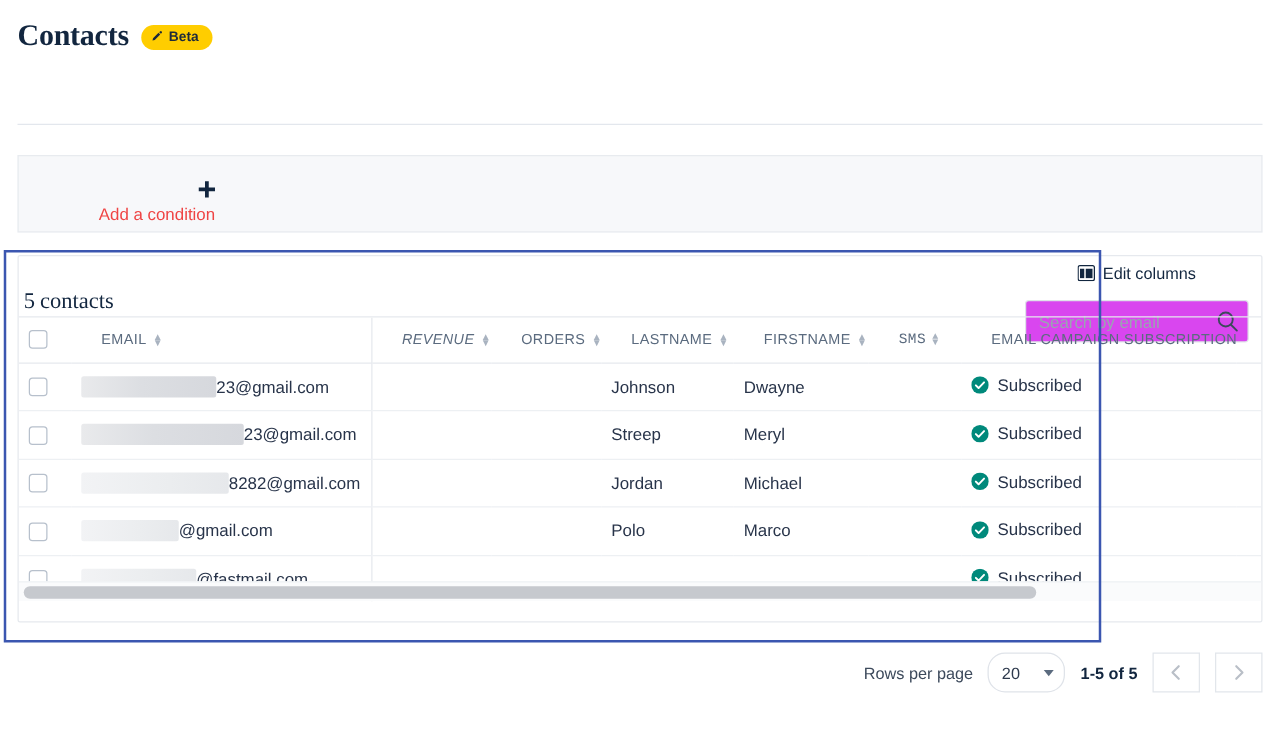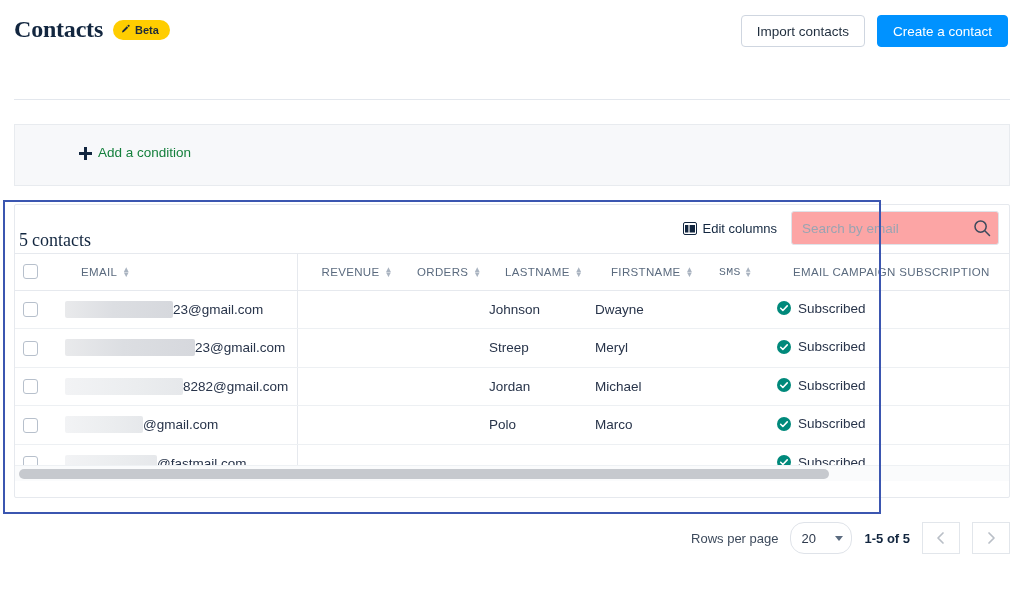--- a/index.html
+++ b/index.html
@@ -76,21 +76,21 @@
 
   
   .condition-panel {
     position: absolute; left: 14px; top: 124px;
     width: 996px; height: 62px;
     background: #f7f8fa; border: 1px solid #e8ebef;
   }
   .add-condition {
     position: absolute; left: 64px; top: 20px;
     display: inline-flex; align-items: flex-end; gap: 6px;
-    font-size: 13.5px; color: #15803d; cursor: pointer;
+    font-size: 13.5px; color: #ef4444; cursor: pointer; flex-direction: column;
   }
   .plus-icon { position: relative; width: 13px; height: 13px; display:inline-block; }
   .plus-icon::before, .plus-icon::after {
     content: ""; position: absolute; background: #12263f;
   }
   .plus-icon::before { left: 0; top: 5px; width: 13px; height: 3px; }
   .plus-icon::after  { top: 0; left: 5px; height: 13px; width: 3px; }
 
   
   .highlight-box {
@@ -110,30 +110,30 @@
     position: relative; height: 48px; width: 100%;
   }
   .contacts-count {
     position: absolute; left: 4px; top: 9px;
     font-family: "Liberation Serif", serif;
     font-size: 18px; font-weight: normal; color: #12263f; margin-top: 16px;
   }
   .contacts-count .num { margin-right: 4px; }
   .toolbar-right {
     position: absolute; right: 10px; top: 6px;
-    display: flex; align-items: center; gap: 14px;
+    display: flex; align-items: center; gap: 14px; flex-direction: column;
   }
   .edit-columns {
     display: inline-flex; align-items: center; gap: 6px;
     font-size: 13px; color: #12263f; cursor: pointer;
   }
   .columns-icon { display: block; }
   .search-box {
-    position: relative; width: 208px; height: 34px;
-    border: 1px solid #dfe3e9; border-radius: 3px; background: #fca5a5;
+    position: relative; width: 179px; height: 34px;
+    border: 1px solid #dfe3e9; border-radius: 3px; background: #d946ef;
   }
   .search-box input {
     position: absolute; left: 0; top: 0; width: 190px; height: 32px;
     border: none; outline: none; background: transparent;
     padding: 0 10px; font-size: 13.5px; color: #2e3a4d;
     font-family: "Liberation Sans", sans-serif;
   }
   .search-box input::placeholder { color: #9aa4b2; }
   .search-icon-btn {
     position: absolute; right: 6px; top: 6px;
@@ -155,21 +155,21 @@
     border-bottom: 1px solid #e6e9ee; vertical-align: middle;
     padding: 0 8px; white-space: nowrap;
   }
   table.grid td {
     height: 38.5px; border-bottom: 1px solid #edf0f3;
     padding: 0 8px; color: #28344a; vertical-align: middle;
     white-space: nowrap; overflow: hidden;
   }
   .col-check { width: 42px; }
   .col-email { width: 240px; }
-  .col-revenue { width: 96px; }
+  .col-revenue { width: 96px; font-style: italic; }
   .col-orders { width: 88px; }
   .col-lastname { width: 106px; }
   .col-firstname { width: 108px; }
   .col-sms { width: 74px; font-family: Liberation Mono, monospace; }
   .col-subscription { width: 220px; }
   .col-last { width: 206px; }
 
   th.vline-right, td.vline-right { border-right: 1px solid #e6e9ee; }
 
   .th-inner { display: inline-flex; align-items: center; gap: 5px; margin-left: 16px; }
@@ -244,24 +244,20 @@
     <div class="beta-badge">
       <span>
         <svg width="11" height="11" viewBox="0 0 16 16">
           <path d="M11.6 1.6a1.4 1.4 0 0 1 2 2l-.9.9-2-2 .9-.9zM9.9 3.3l2 2-6.4 6.4-2.6.6.6-2.6 6.4-6.4z" fill="#1e2a3a"></path>
         </svg>
       </span>
       <span>Beta</span>
     </div>
   </div>
 
-  <div class="header-actions">
-    <div class="btn btn-secondary">Import contacts</div>
-    <div class="btn btn-primary">Create a contact</div>
-  </div>
 </div>
 
 <div class="tabs-bar">
   <div class="tabs-rule"></div>
 </div>
 
 <div class="condition-panel">
   <div class="add-condition">
     <span class="plus-icon"></span>
     <span>Add a condition</span>

